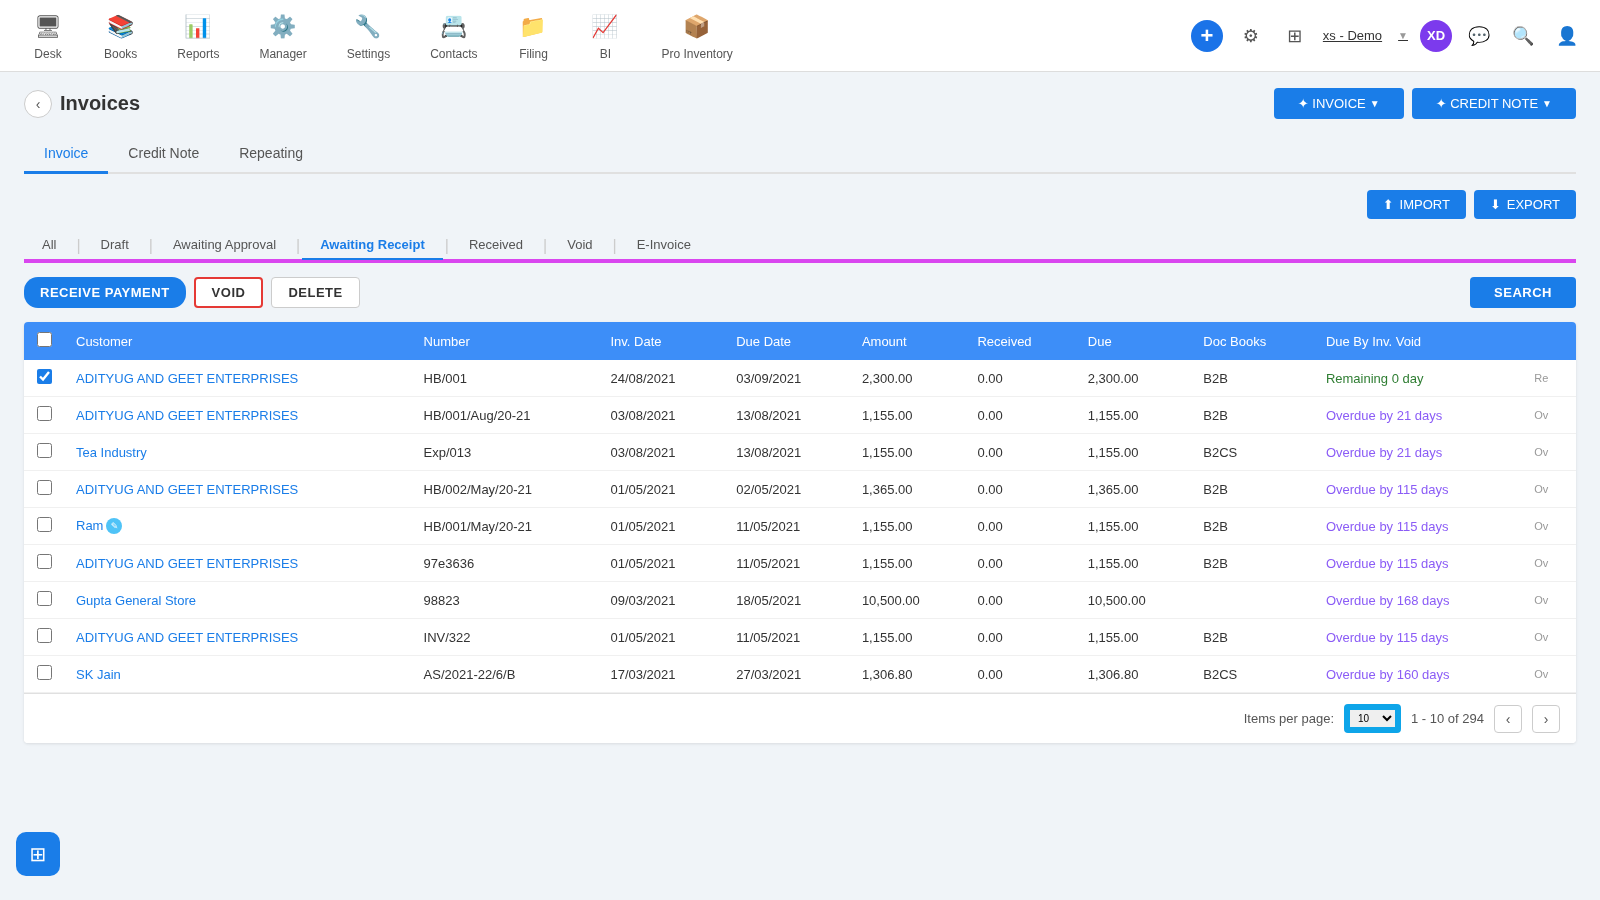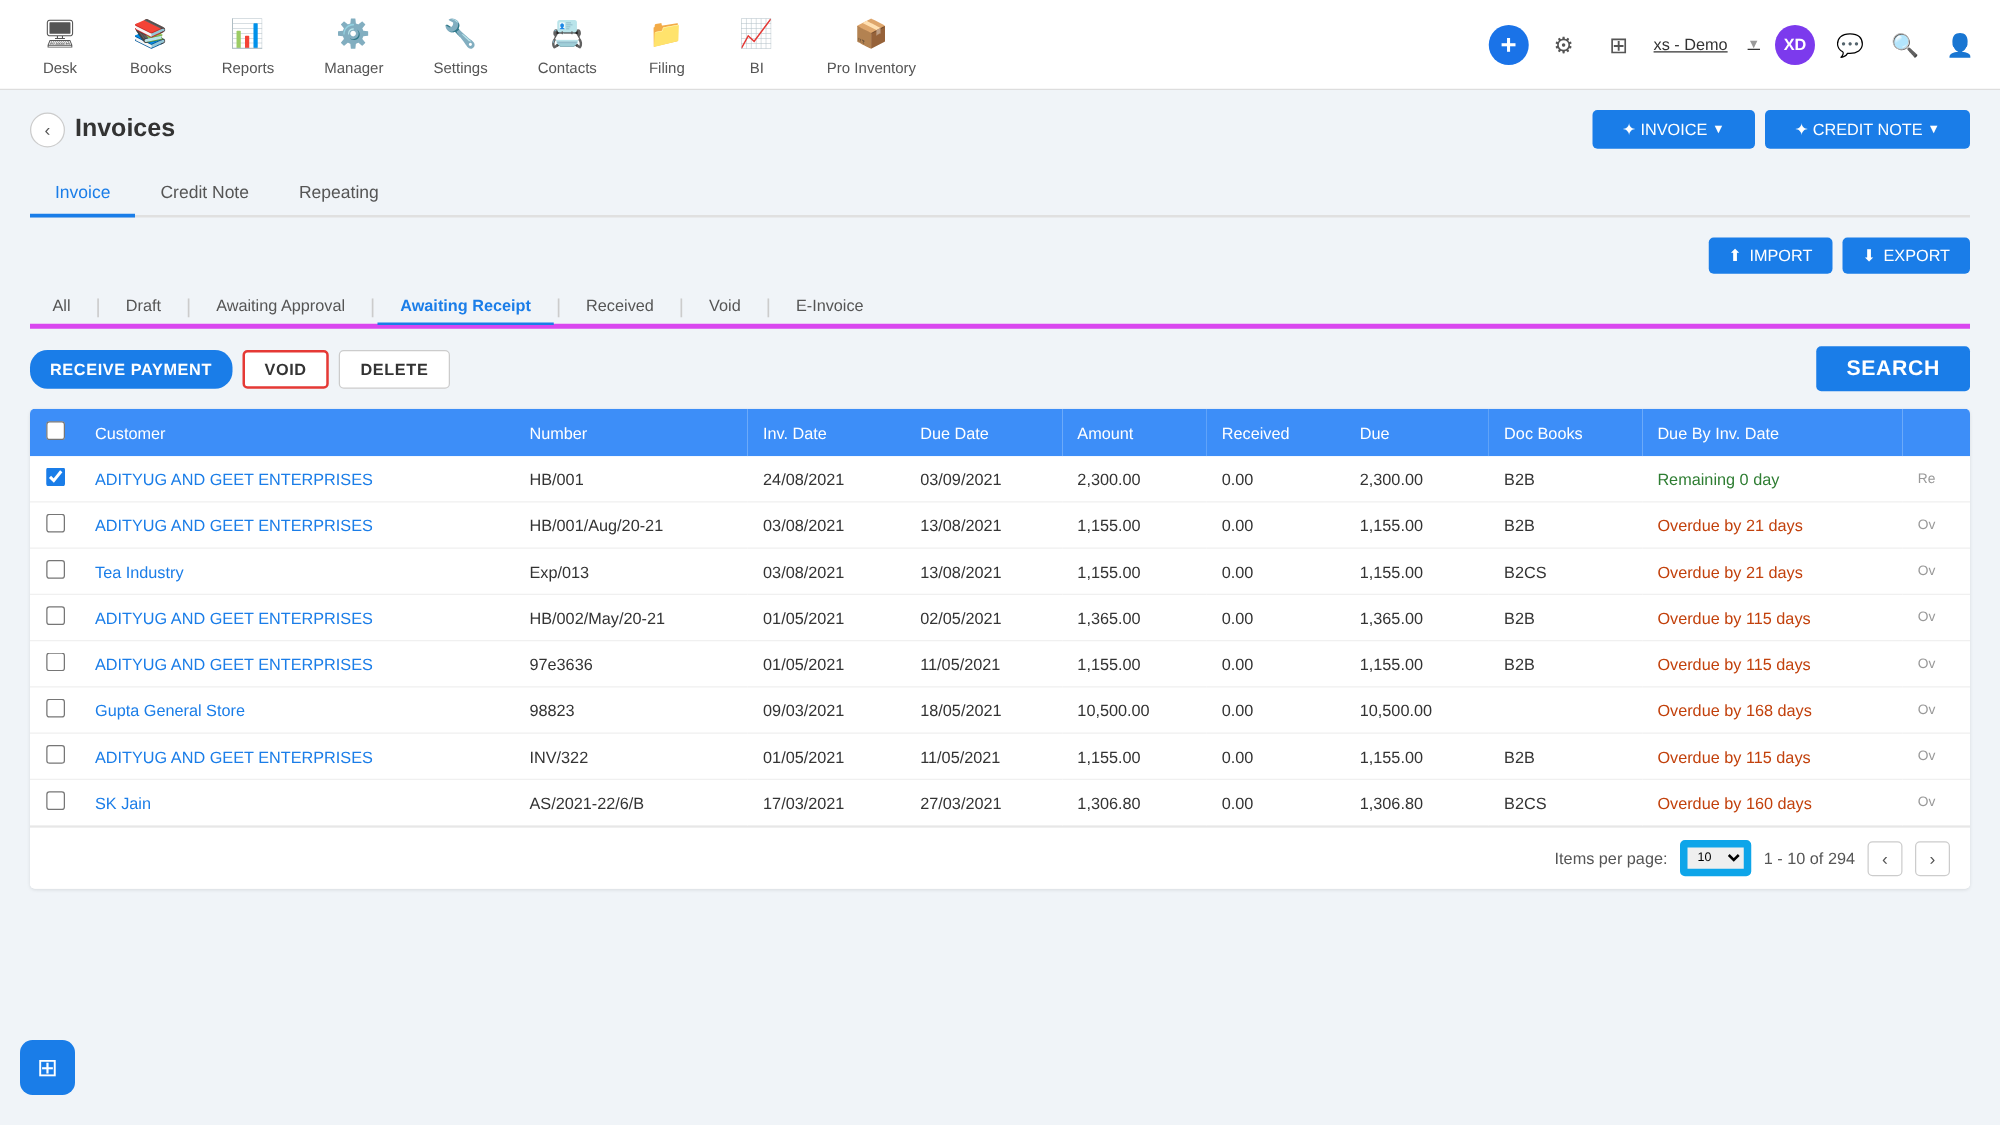--- a/index.html
+++ b/index.html
@@ -256,21 +256,21 @@
       font-weight: 600;
       letter-spacing: 0.5px;
     }
     .btn-search {
       background: #1a7de8;
       color: white;
       border: none;
       padding: 8px 24px;
       border-radius: 4px;
       cursor: pointer;
-      font-size: 17px;
+      font-size: 13px;
       font-weight: 600;
       margin-left: auto;
       letter-spacing: 0.5px;
     }
 
     
     .table-container {
       background: white;
       border-radius: 4px;
       overflow: hidden;
@@ -304,21 +304,21 @@
       vertical-align: middle;
     }
     tbody td:first-child {
       text-align: center;
     }
     .customer-link {
       color: #1a7de8;
       cursor: pointer;
       font-weight: 500;
     }
-    .overdue-red { color: #c2410c; }
+    .overdue-red { color: #8b5cf6; }
     .remaining-green { color: #2e7d32; }
 
     
     .cb { width: 15px; height: 15px; cursor: pointer; accent-color: #1a7de8; }
 
     
     .pagination-row {
       display: flex;
       align-items: center;
       justify-content: flex-end;
@@ -535,21 +535,21 @@
             <input type="checkbox" class="cb" style="">
           </th>
           <th>Customer</th>
           <th>Number</th>
           <th>Inv. Date</th>
           <th>Due Date</th>
           <th>Amount</th>
           <th>Received</th>
           <th>Due</th>
           <th>Doc Books</th>
-          <th>Due By Inv. Date</th>
+          <th>Due By Inv. Void</th>
           <th></th>
         </tr>
       </thead>
       <tbody id="table-body">
       <tr>
       <td>
         <input type="checkbox" class="cb" checked="" style="">
       </td>
       <td>
         <span class="customer-link">ADITYUG AND GEET ENTERPRISES</span>
@@ -604,20 +604,37 @@
       </td>
       <td>
         <span class="customer-link">ADITYUG AND GEET ENTERPRISES</span>
       </td>
       <td>HB/002/May/20-21</td>
       <td>01/05/2021</td>
       <td>02/05/2021</td>
       <td>1,365.00</td>
       <td>0.00</td>
       <td>1,365.00</td>
+      <td>B2B</td>
+      <td><span class="overdue-red">Overdue by 115 days</span></td>
+      <td style="color:#999; font-size:11px;">Ov</td>
+    </tr>
+          <tr>
+      <td>
+        <input type="checkbox" class="cb" style="">
+      </td>
+      <td>
+        <span class="customer-link">Ram</span><span class="edit-icon-badge">✎</span>
+      </td>
+      <td>HB/001/May/20-21</td>
+      <td>01/05/2021</td>
+      <td>11/05/2021</td>
+      <td>1,155.00</td>
+      <td>0.00</td>
+      <td>1,155.00</td>
       <td>B2B</td>
       <td><span class="overdue-red">Overdue by 115 days</span></td>
       <td style="color:#999; font-size:11px;">Ov</td>
     </tr>
           <tr>
       <td>
         <input type="checkbox" class="cb" style="">
       </td>
       <td>
         <span class="customer-link">ADITYUG AND GEET ENTERPRISES</span>

